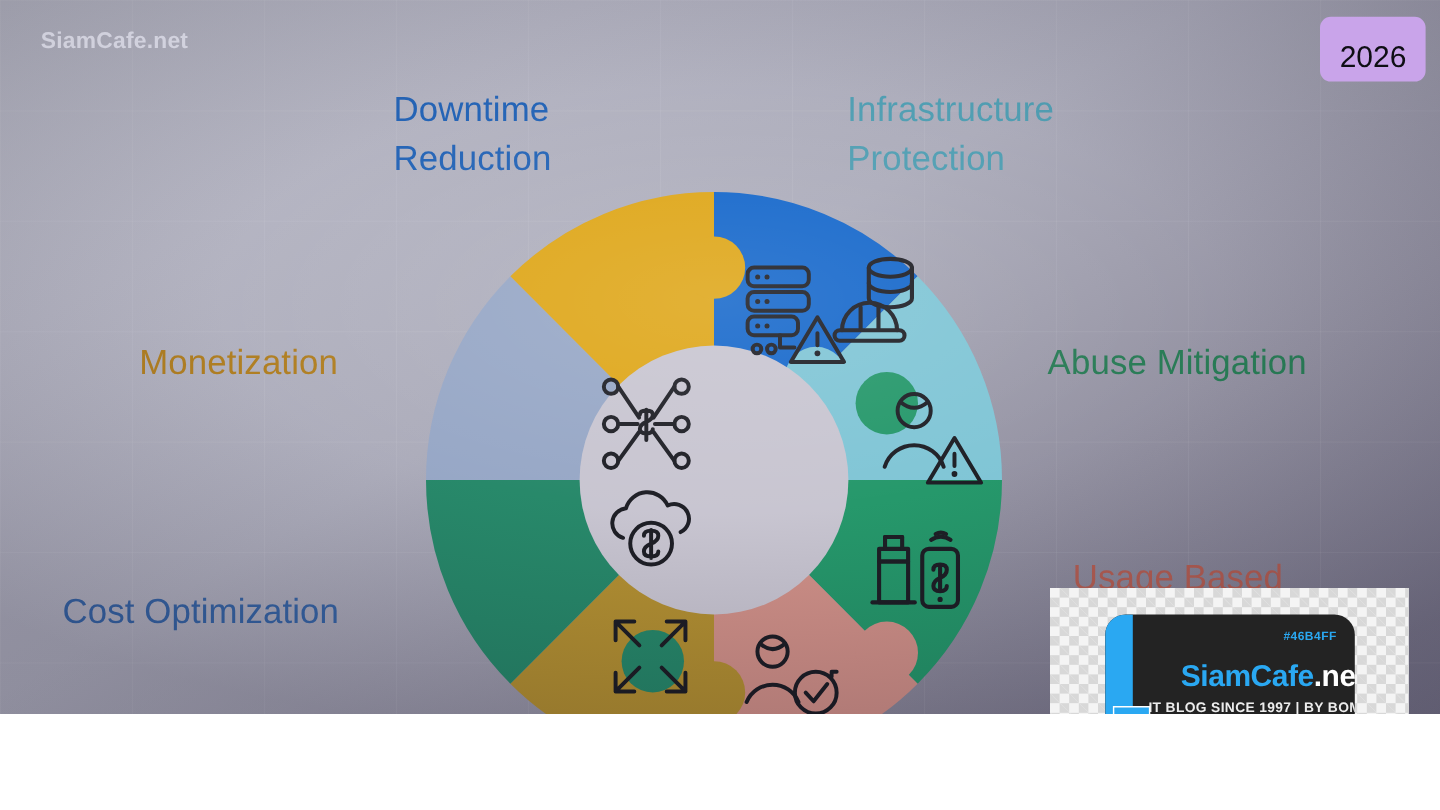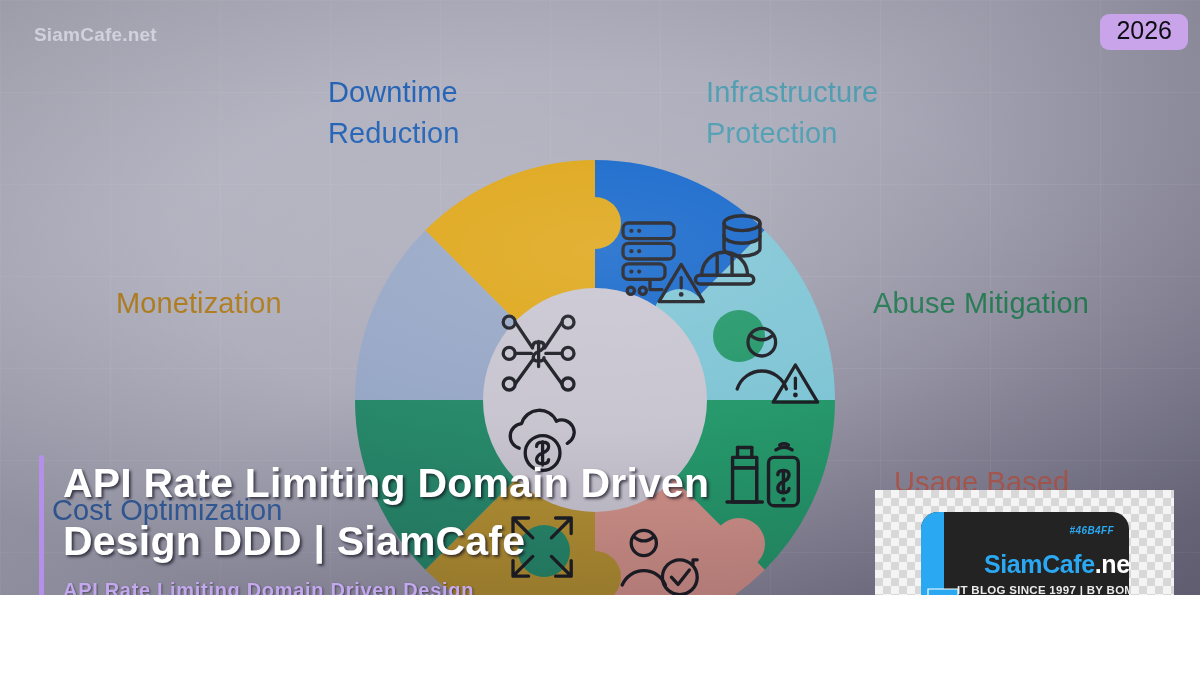--- a/index.html
+++ b/index.html
@@ -53,21 +53,21 @@
     font-weight: 600;
     letter-spacing: 0.2px;
     color: rgba(238,238,248,0.62);
   }
 
   
   #year-badge {
     position: absolute;
     right: 12px; top: 14px;
     min-width: 82px;
-    padding: 3px 16px 7px;
+    padding: 21px 16px 7px;
     border-radius: 9px;
     background: #c9a4ea;
     color: #0e0e14;
     font-size: 25px;
     font-weight: 400;
     line-height: 1.05;
   }
 
   
   #wheel-wrap {
@@ -163,21 +163,20 @@
     width: 23px; height: 100%;
     background: #2aa8f2;
   }
   #logo-hex {
     position: absolute;
     right: 15px; top: 13px;
     font-size: 10px;
     font-weight: bold;
     color: #2aa8f2;
     letter-spacing: 0.4px;
-    font-style: italic;
   }
   #logo-wordmark {
     position: absolute;
     left: 36px; top: 38px;
     font-size: 25px;
     font-weight: bold;
     letter-spacing: -0.4px;
     white-space: nowrap;
   }
   #logo-wordmark .blue { color: #2aa8f2; margin-left: 27px; }
@@ -363,25 +362,20 @@
   <div class="wlabel" id="label-transparency">Transparency</div>
   <div class="wlabel" id="label-cost">Cost Optimization</div>
   <div class="wlabel" id="label-monetization">Monetization</div>
 
   <div id="vignette"></div>
 
   <div id="watermark">SiamCafe.net</div>
 
   <div id="year-badge">2026</div>
 
-  <div id="title-block">
-    <div id="accent-bar"></div>
-    <div id="page-title">API Rate Limiting Domain Driven Design DDD | SiamCafe</div>
-    <div id="page-subtitle">API Rate Limiting Domain Driven Design</div>
-  </div>
 
   <div id="logo-card">
     <div id="logo-inner">
       <div id="logo-stripe"></div>
       <div id="logo-hex">#46B4FF</div>
       <div id="logo-wordmark"><span class="blue">SiamCafe</span><span class="white">.net</span></div>
       <div id="logo-tagline">IT BLOG SINCE 1997 | BY BOM</div>
       <svg id="logo-shield" viewBox="0 0 40 40">
         <path d="M 5 4 L 35 4 L 35 24 Q 35 34 20 38 Q 5 34 5 24 Z" fill="#2aa8f2" stroke="#ffffff" stroke-width="1.2"></path>
         <path d="M 9 27 Q 20 34 31 27" fill="none" stroke="#ffffff" stroke-width="1.6"></path>

